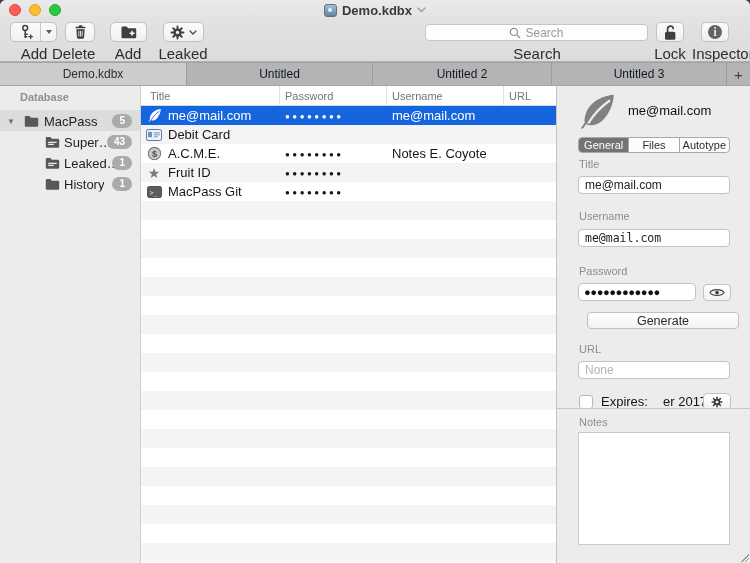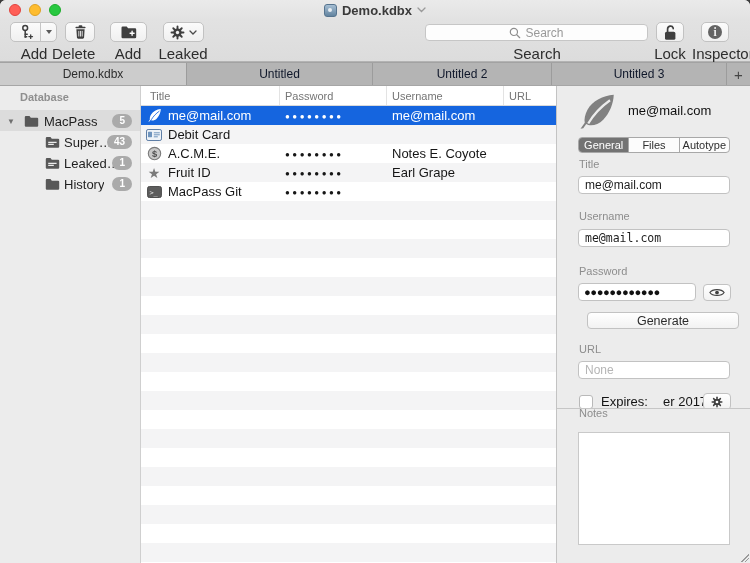--- a/index.html
+++ b/index.html
@@ -71,21 +71,21 @@
   .flabel{position:absolute;left:22px;font-size:11px;color:#8d8d8d;}
   .ffield{position:absolute;left:21px;width:152px;height:18px;background:#fff;border:1px solid #c2c2c2;border-radius:4px;font-size:12px;color:#1c1c1c;padding:0 6px;font-family:"Liberation Sans",sans-serif;outline:none;}
   .ffield.mono{font-family:"DejaVu Sans Mono",monospace;font-size:11.5px;}
   .ffield.pw{width:118px;font-size:8px;letter-spacing:1.5px;color:#111;}
   .sqbtn{position:absolute;left:146px;width:28px;height:17px;background:linear-gradient(#fff,#f2f2f2);border:1px solid #c2c2c2;border-radius:4px;display:flex;align-items:center;justify-content:center;padding:0;}
   .genbtn{position:absolute;left:21px;width:152px;height:17px;background:linear-gradient(#fff,#f2f2f2);border:1px solid #c2c2c2;border-radius:4px;font-size:12.5px;color:#2c2c2c;font-family:"Liberation Sans",sans-serif;}
   .checkbox{position:absolute;left:22px;width:14px;height:14px;background:#fff;border:1px solid #b9b9b9;border-radius:3px;}
   .exp-label{position:absolute;left:44px;font-size:13px;color:#141414;}
   .exp-value{position:absolute;left:106px;font-size:13px;color:#141414;}
   .insp-divider{position:absolute;left:0;top:322px;width:194px;height:1px;background:#c6c6c6;}
-  .notes-label{position:absolute;left:22px;top:321px;font-size:11px;color:#8d8d8d;}
+  .notes-label{position:absolute;left:22px;top:330px;font-size:11px;color:#8d8d8d;}
   .notes-area{position:absolute;left:21px;top:346px;width:152px;height:113px;background:#fff;border:1px solid #c9c9c9;resize:none;outline:none;font-family:"Liberation Sans",sans-serif;font-size:12px;}
   .grip{position:absolute;right:1px;bottom:1px;width:8px;height:8px;
     background:linear-gradient(135deg,transparent 50%,#9a9a9a 50%,#9a9a9a 58%,transparent 58%,transparent 72%,#9a9a9a 72%,#9a9a9a 80%,transparent 80%);}
   ::placeholder{color:#b5b5b5;opacity:1;}
   svg{display:block;}
 </style>
 </head>
 <body>
 
 <div id="window">
@@ -329,23 +329,20 @@
         </div>
         <div class="trow alt">
           <div class="td title" style="width:139px;">
             <span class="rowicon">
               <span style="font-size:14px;color:#7b7b7b;line-height:1;">★</span>
             </span>
             <span>Fruit ID</span>
           </div>
           <div class="td" style="width:107px;">
             <span class="dots">●●●●●●●●</span>
-          </div>
-          <div class="td" style="width:117px;">
-            <span>Earl Grape</span>
           </div>
           <div class="td" style="width:52px;">
             <span></span>
           </div>
         </div>
         <div class="trow">
           <div class="td title" style="width:139px;">
             <span class="rowicon">
               <svg width="15" height="12" viewBox="0 0 16 13">
                 <rect x="0.5" y="0.5" width="15" height="12" rx="2" fill="#5c5c5c" stroke="#434343"></rect>

